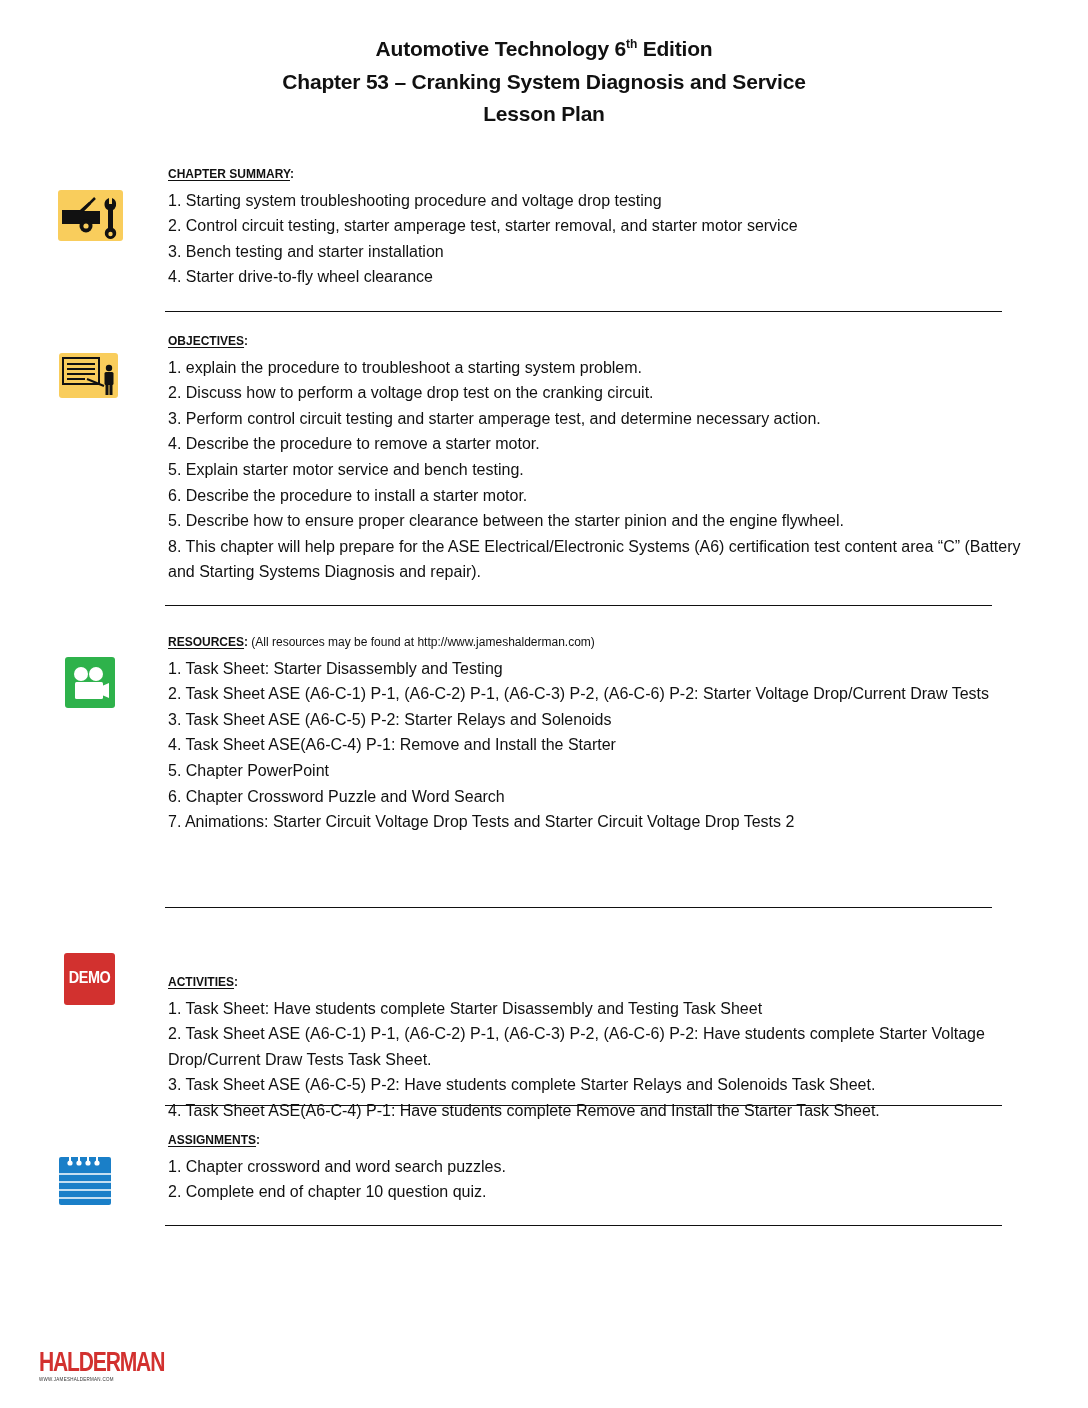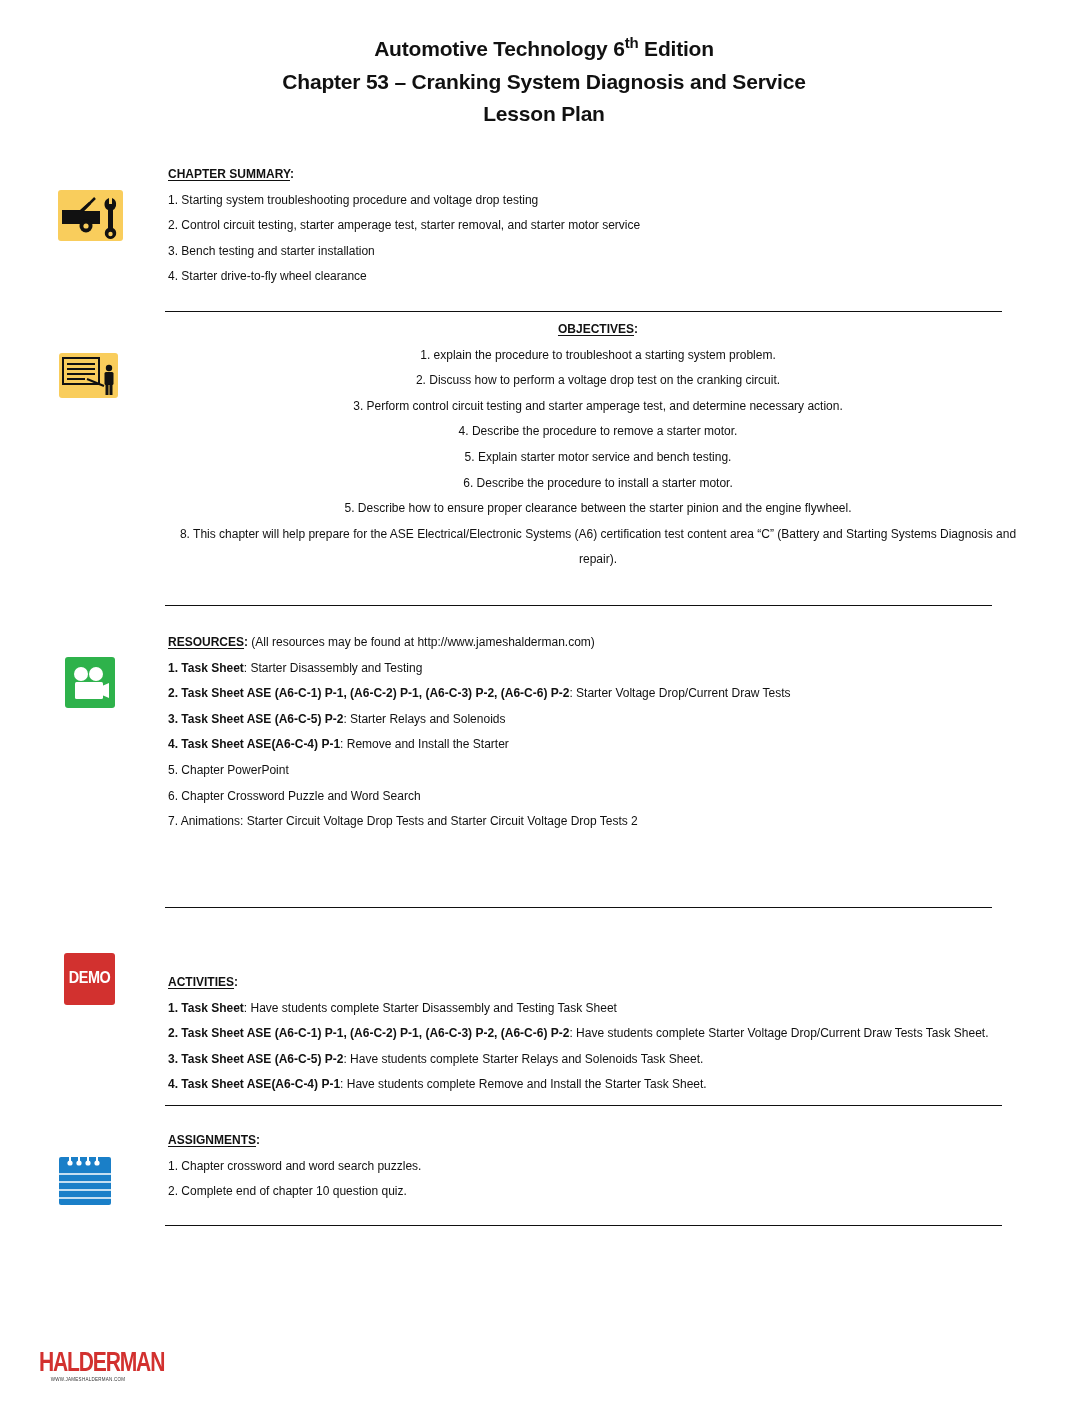--- a/index.html
+++ b/index.html
@@ -2,37 +2,37 @@
 <html><head>
 <meta charset="utf-8">
 <style>
   html, body { margin: 0; padding: 0; background: #ffffff; }
   body {
     width: 1088px; height: 1408px; position: relative; overflow: hidden;
     font-family: "Liberation Sans", sans-serif; color: #111111;
   }
   .title-block { position: absolute; top: 33px; left: 0; width: 1088px; text-align: center; }
   .title-line { font-size: 21px; font-weight: bold; line-height: 32.5px; letter-spacing: -0.2px; }
-  .title-line sup { font-size: 15px; vertical-align: super; line-height: 0; }
+  .title-line sup { font-size: 12px; vertical-align: super; line-height: 0; }
 
   .section { position: absolute; left: 168px; }
   .section .heading {
     font-size: 12px; font-weight: bold; line-height: 25.6px;
   }
   .section .heading u { text-decoration: underline; text-underline-offset: 2px; }
   .section .heading .note { font-weight: normal; }
-  .item { font-size: 12px; line-height: 25.6px; white-space: nowrap; }
+  .item { font-size: 16px; line-height: 25.6px; white-space: nowrap; }
   .item.wrap { white-space: normal; }
-  .item b { font-weight: bold; margin-top: 44px; }
+  .item b { font-weight: normal; margin-top: 44px; }
 
   .divider { position: absolute; height: 1px; background: #111111; }
 
   .icon { position: absolute; }
 
-  .logo { position: absolute; left: 39px; top: 1349px; width: 96px; text-align: right; }
+  .logo { position: absolute; left: 39px; top: 1349px; width: 96px; }
   .logo-main {
     font-family: "Liberation Sans", sans-serif; font-weight: bold; color: #d2312f;
     font-size: 27px; letter-spacing: -1.5px; transform: scaleX(0.78); transform-origin: left;
     line-height: 26px; white-space: nowrap;
   }
   .logo-sub {
     font-size: 5px; color: #333; letter-spacing: 0.3px; margin-top: 1px; white-space: nowrap;
     transform: scaleX(0.9); transform-origin: left;
   }
 </style>
@@ -73,21 +73,21 @@
     <line x1="8" y1="16" x2="36" y2="16" stroke="#111" stroke-width="2"></line>
     <line x1="8" y1="21" x2="36" y2="21" stroke="#111" stroke-width="2"></line>
     <line x1="8" y1="26" x2="26" y2="26" stroke="#111" stroke-width="2"></line>
     <line x1="28" y1="26" x2="45" y2="33" stroke="#111" stroke-width="2"></line>
     <circle cx="50" cy="15" r="3.2" fill="#111"></circle>
     <rect x="45.5" y="19" width="9" height="13" rx="1.5" fill="#111"></rect>
     <rect x="46.5" y="31" width="3" height="11" fill="#111"></rect>
     <rect x="50.5" y="31" width="3" height="11" fill="#111"></rect>
   </svg>
 </div>
-<div class="section" style="top:317px; width:860px;text-align:center;">
+<div class="section" style="top:329px; width:860px;">
   <div class="heading"><u>OBJECTIVES</u><span>:</span></div>
   <div class="item">1. explain the procedure to troubleshoot a starting system problem.</div>
   <div class="item">2. Discuss how to perform a voltage drop test on the cranking circuit.</div>
   <div class="item">3. Perform control circuit testing and starter amperage test, and determine necessary action.</div>
   <div class="item">4. Describe the procedure to remove a starter motor.</div>
   <div class="item">5. Explain starter motor service and bench testing.</div>
   <div class="item">6. Describe the procedure to install a starter motor.</div>
   <div class="item">5. Describe how to ensure proper clearance between the starter pinion and the engine flywheel.</div>
   <div class="item wrap">8. This chapter will help prepare for the ASE Electrical/Electronic Systems (A6) certification test content area “C” (Battery and Starting Systems Diagnosis and repair).</div>
 </div>

